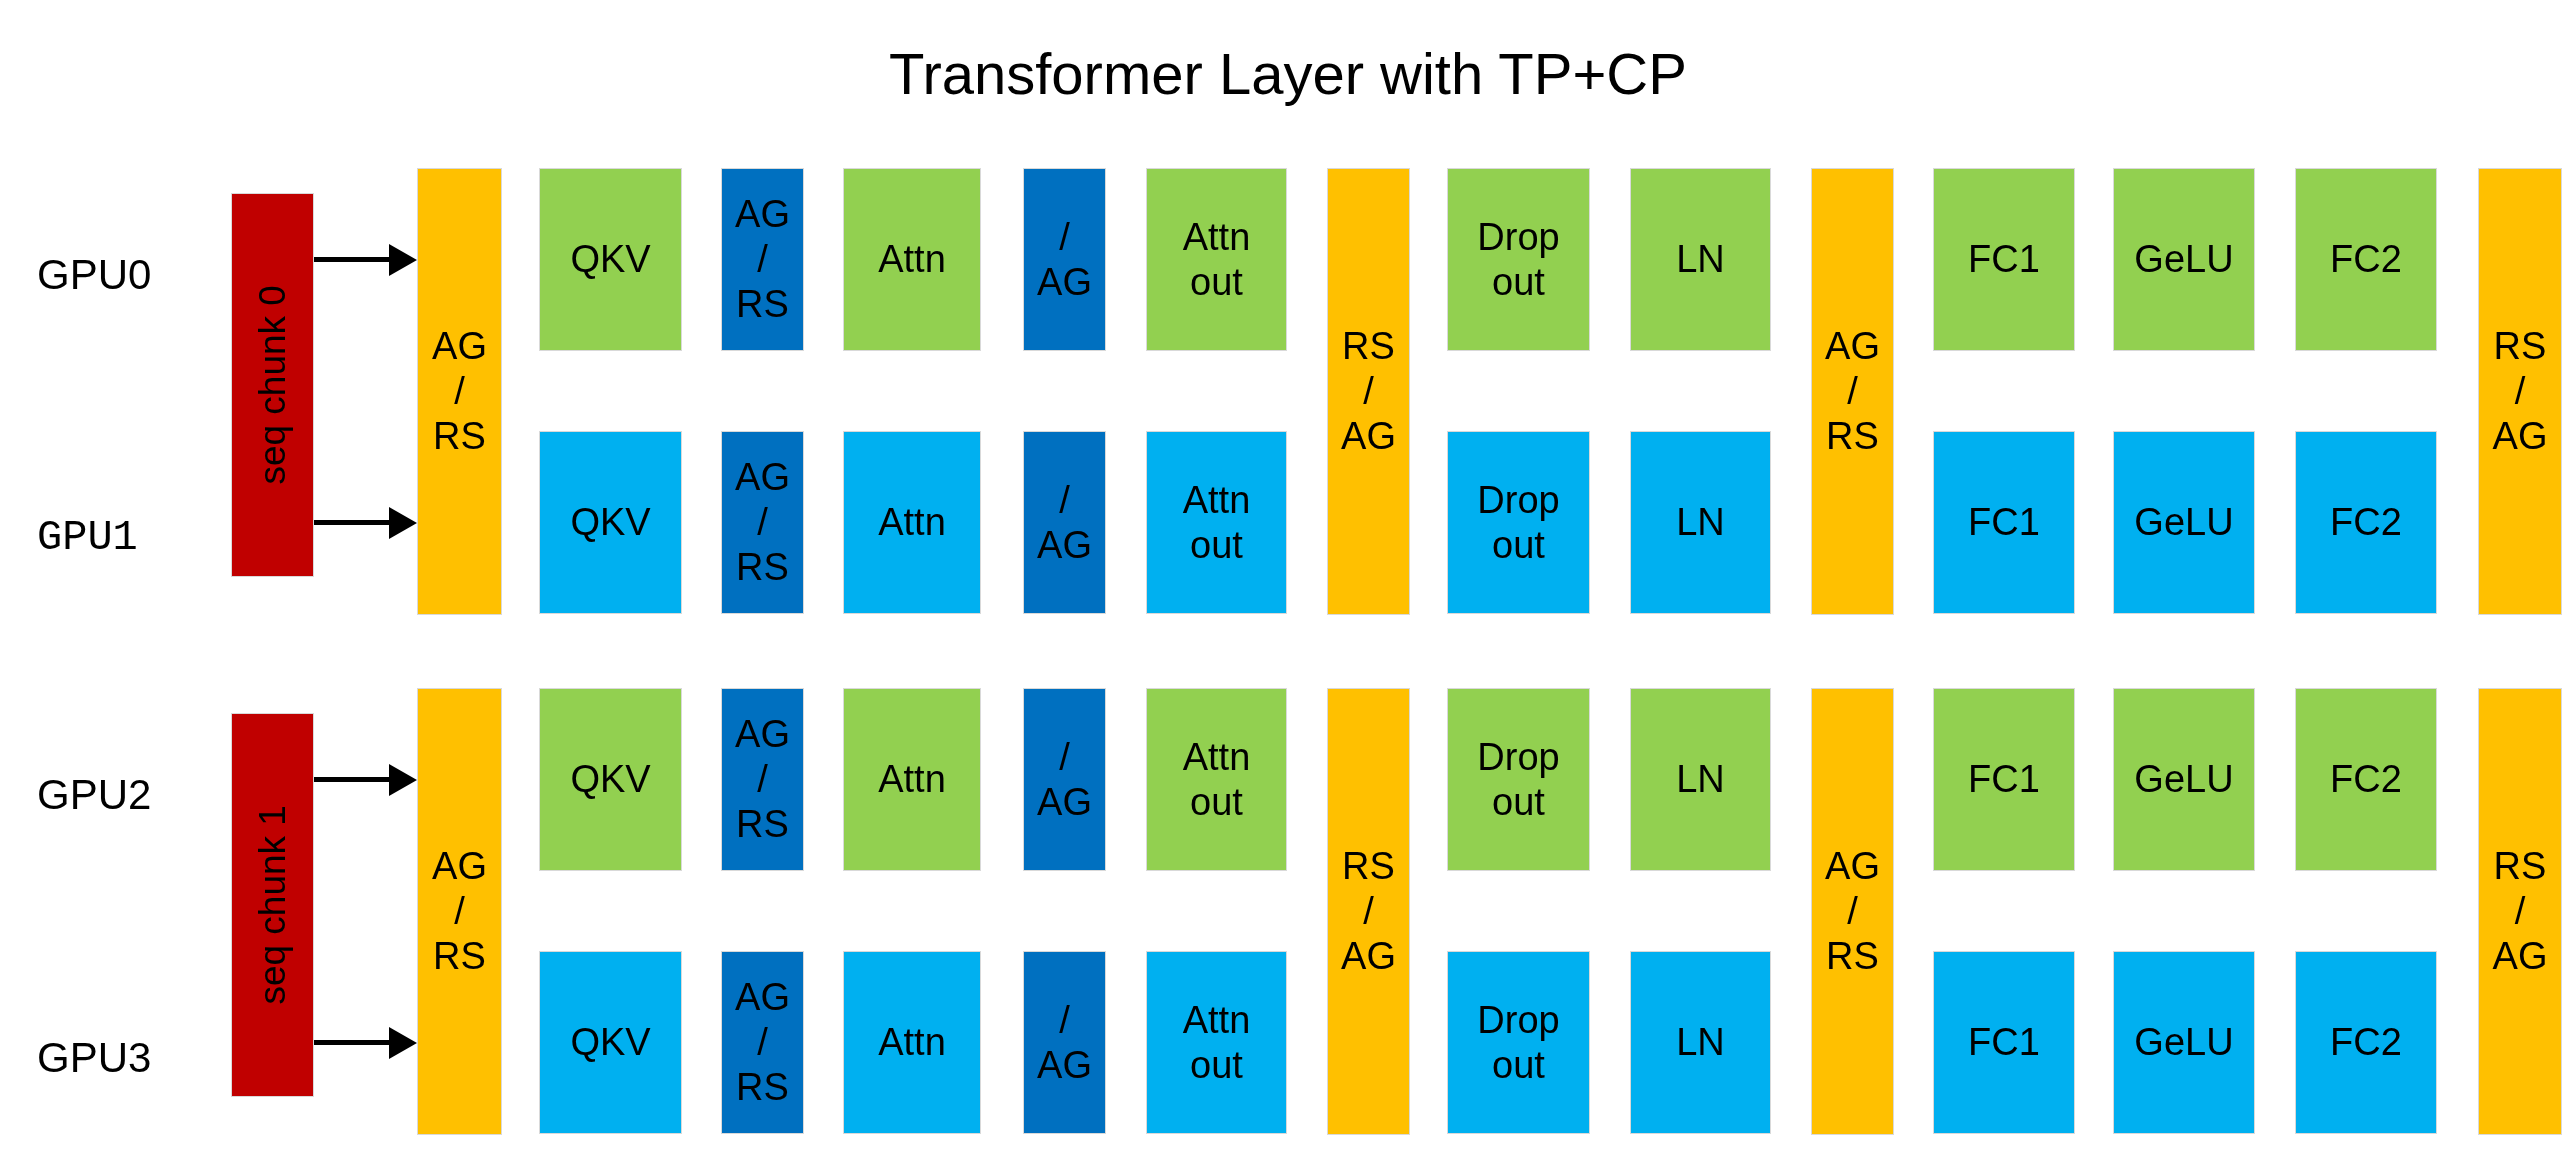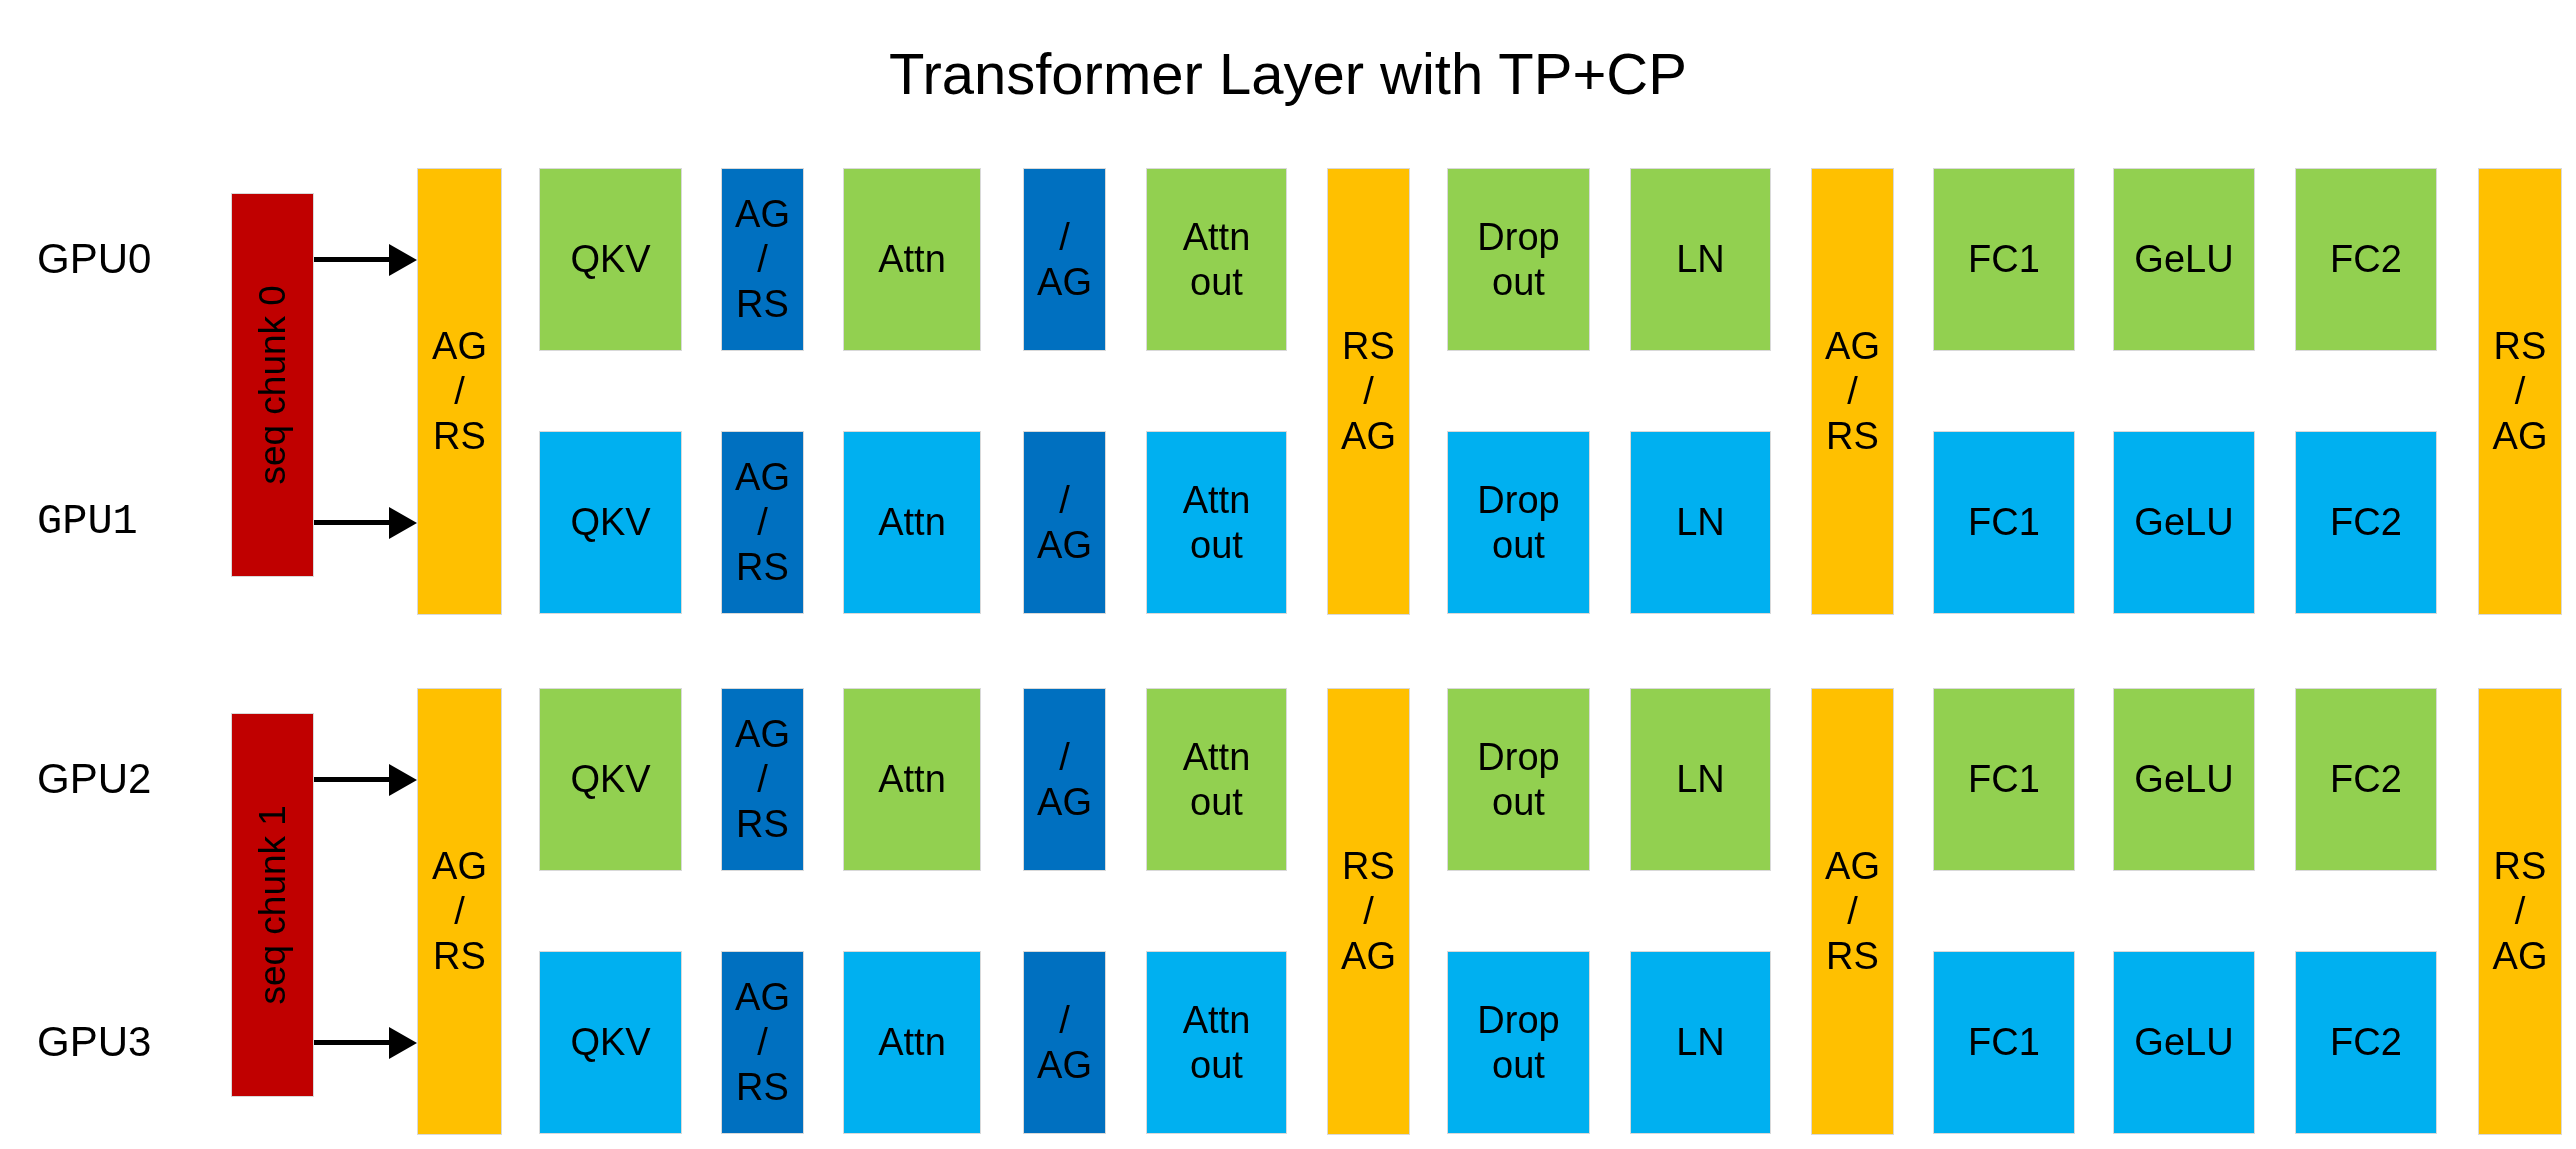--- a/index.html
+++ b/index.html
@@ -26,21 +26,21 @@
   .op-green{background:var(--green);}
   .op-cyan{background:var(--cyan);}
   .op-blue{background:var(--blue);}
   .bar{background:var(--orange);}
   .red{background:var(--red);}
   .red .rot{
     transform:rotate(-90deg); white-space:nowrap; font-size:37px; color:var(--ink);
   }
   .gpu{
     position:absolute; display:flex; align-items:center;
-    font-size:42px; white-space:nowrap; color:var(--ink);
+    font-size:42px; white-space:nowrap; color:var(--ink);margin-top:16px;
   }
   .arrow{
     position:absolute; display:flex; align-items:center; flex-direction:row;
   }
   .arrow .al{flex:1; height:5px; background:#000;}
   .arrow .ah{
     width:0; height:0;
     border-left:28px solid #000;
     border-top:16.6px solid transparent;
     border-bottom:16.6px solid transparent;

